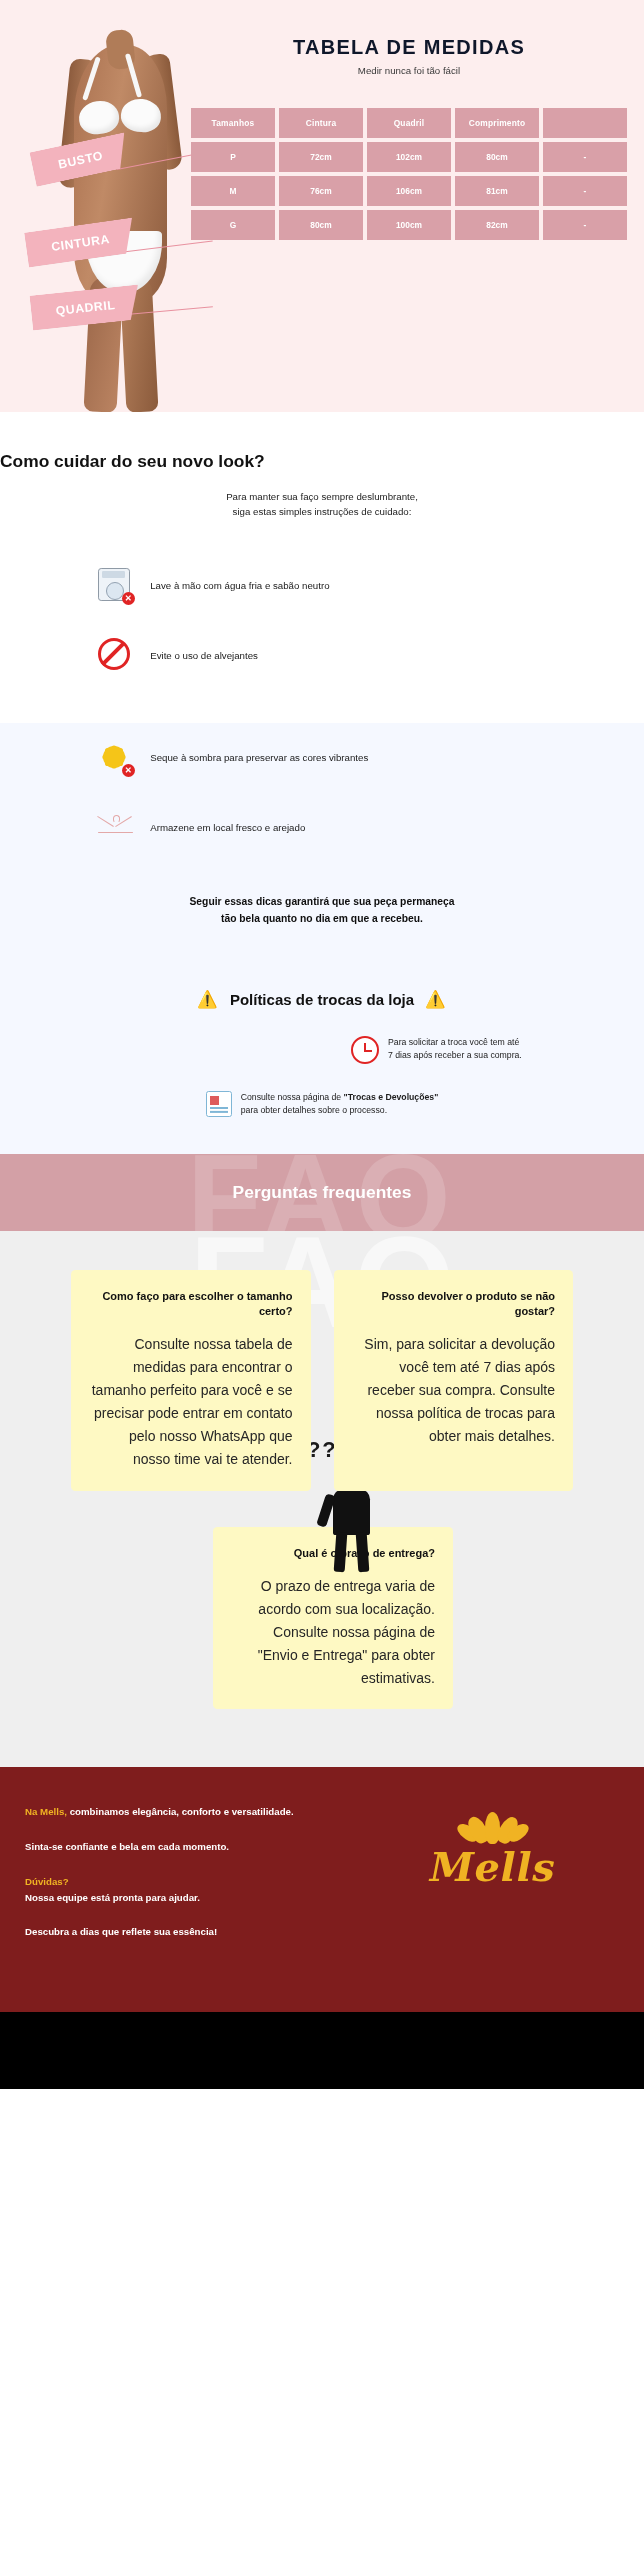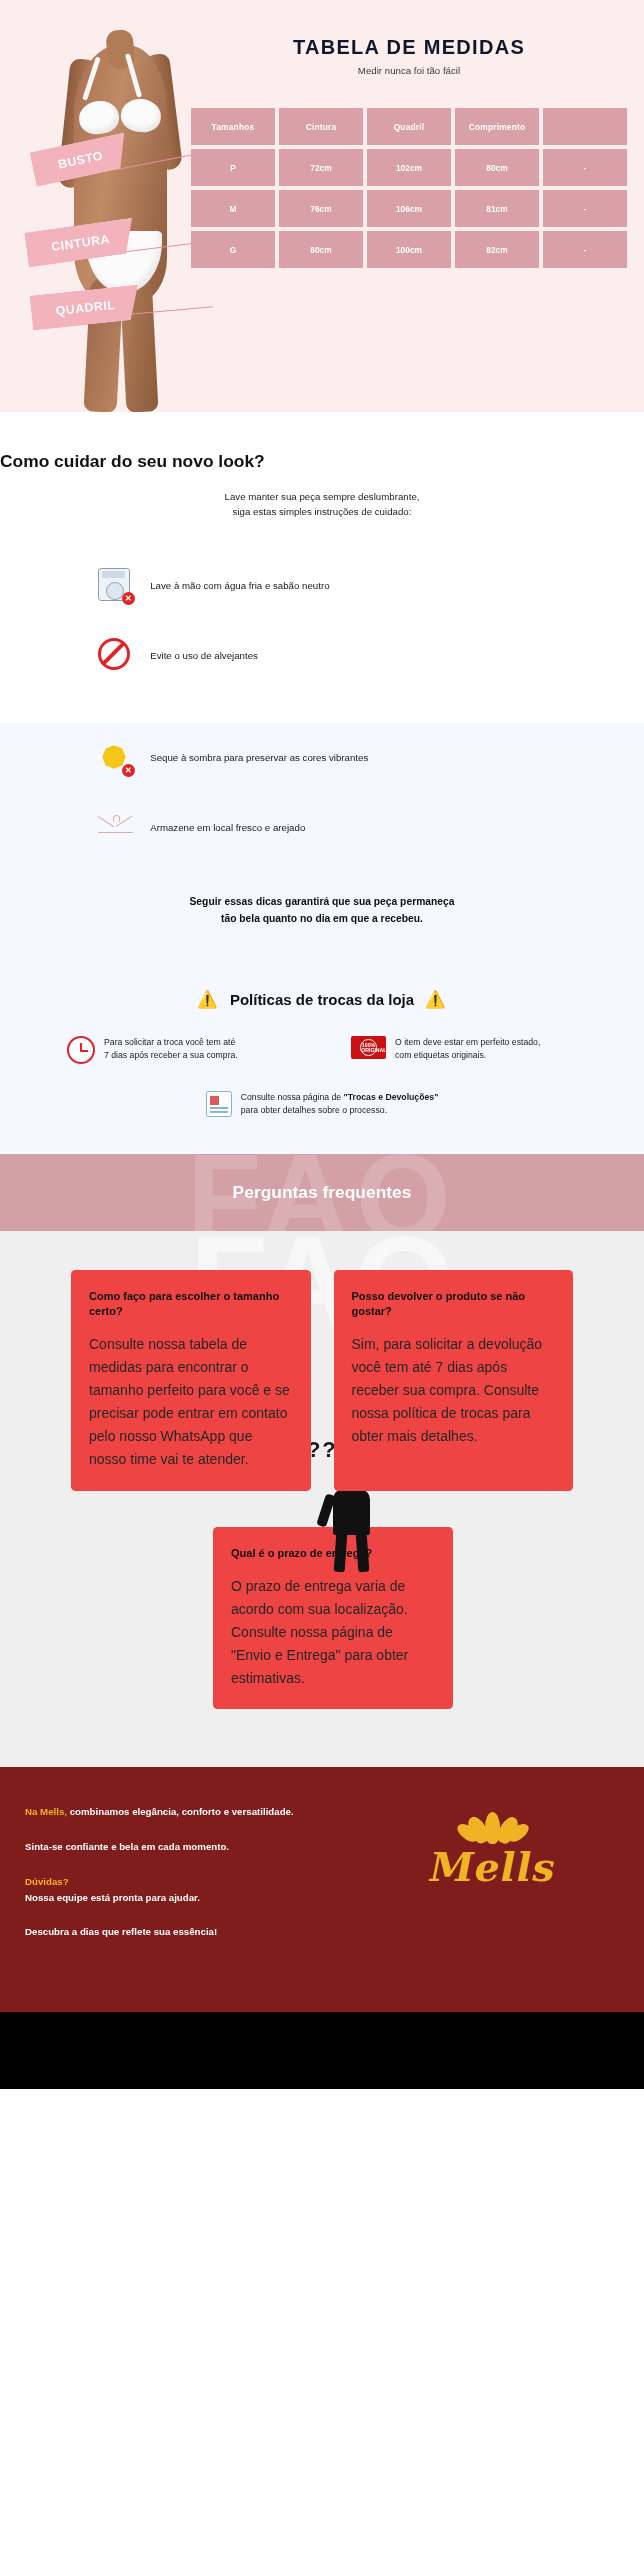--- a/index.html
+++ b/index.html
@@ -179,21 +179,21 @@
     width: 100%;
     border-collapse: separate;
     border-spacing: 4.5px 4.5px;
     table-layout: fixed;
   }
   .size-table th, .size-table td {
     background: #d9a0a8;
     color: #ffffff;
     font-size: 8.4px;
     font-weight: bold;
-    height: 37px;
+    height: 30px;
     text-align: center;
     vertical-align: middle;
   }
   .size-table th { letter-spacing: 0.2px; }
   .size-table td { font-size: 8.4px; }
 
   
   .care-section {
     position: relative;
     width: 644px;
@@ -491,24 +491,25 @@
     font-weight: bold;
   }
   .faq-cards {
     position: relative;
     width: 502px;
     margin: 0 auto;
     display: flex;
     gap: 23px;
   }
   .faq-card {
-    background: #ef4444;
+    background: #fef9c3;
     border-radius: 4.5px;
     padding: 19.3px 18px;
     width: 240px;
+    text-align: right;
   }
   .faq-card h3 {
     font-size: 11px;
     font-weight: bold;
     color: #111;
     line-height: 1.35;
     margin-bottom: 14px;
   }
   .faq-card p {
     font-size: 14px;
@@ -683,21 +684,21 @@
             <td>-</td>
           </tr>
         </tbody>
       </table>
     </div>
   </section>
 
   <section class="care-section">
     <div class="care-title">Como cuidar do seu novo look?</div>
     <div class="care-sub">
-      <span>Lave manter sua peça sempre deslumbrante,</span><br>
+      <span>Para manter sua faço sempre deslumbrante,</span><br>
       <span>siga estas simples instruções de cuidado:</span>
     </div>
 
     <div class="care-list">
       <div class="care-item">
         <div class="care-icon">
           <div class="ic-wash"></div>
           <div class="badge-x">✕</div>
         </div>
         <div class="care-text">Lave à mão com água fria e sabão neutro</div>
@@ -750,29 +751,20 @@
 
     <div class="policy-cols">
       <div class="policy-col">
         <div class="ic-clock"></div>
         <div class="ptext">
           <span>Para solicitar a troca você tem até</span><br>
           <span>7 dias após receber a sua compra.</span>
         </div>
       </div>
 
-      <div class="policy-col">
-        <div class="ic-seal">
-          <span class="circ">100% ORIGINAL</span>
-        </div>
-        <div class="ptext">
-          <span>O item deve estar em perfeito estado,</span><br>
-          <span>com etiquetas originais.</span>
-        </div>
-      </div>
     </div>
 
     <div class="policy-bottom">
       <div class="ic-doc"></div>
       <div class="ptext">
         <span>Consulte nossa página de </span><b>"Trocas e Devoluções"</b><br>
         <span>para obter detalhes sobre o processo.</span>
       </div>
     </div>
   </section>

